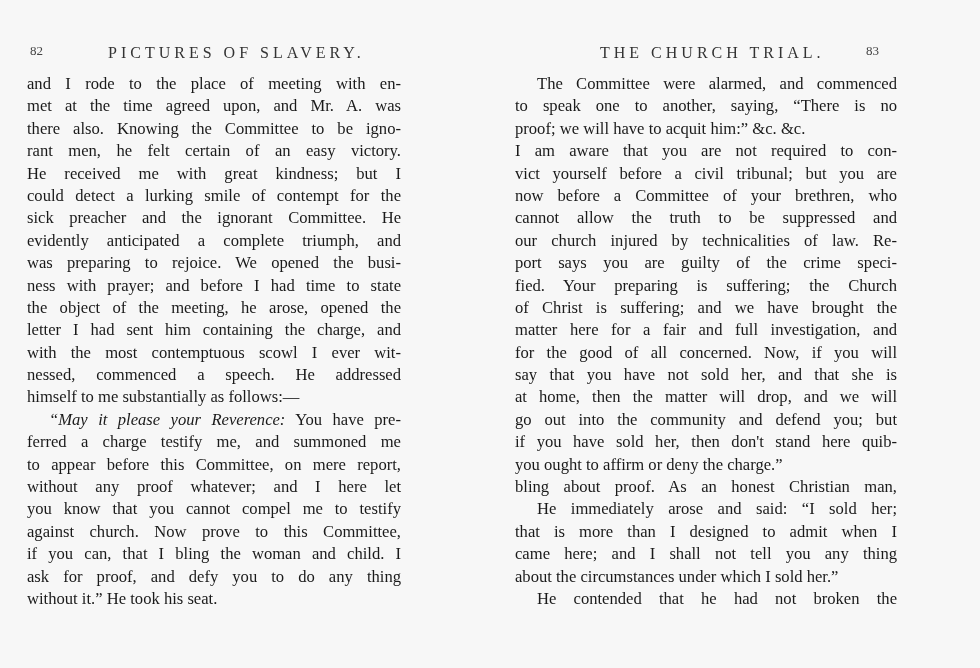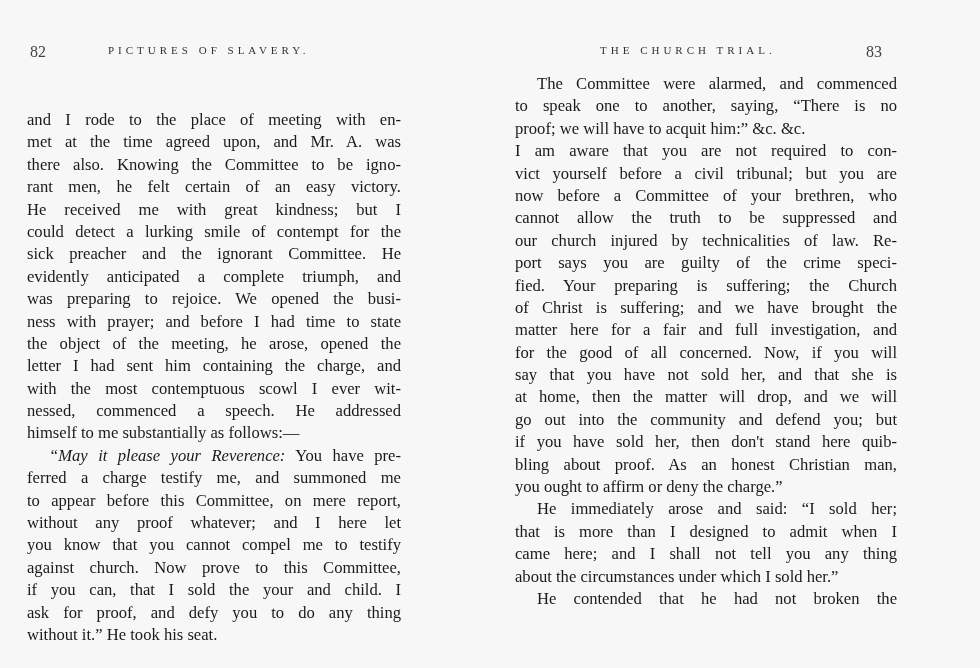--- a/index.html
+++ b/index.html
@@ -19,43 +19,43 @@
       position: absolute;
       top: 0;
       height: 668px;
     }
     .page-left { left: 0; width: 490px; }
     .page-right { left: 490px; width: 490px; }
 
     .running-head {
       position: absolute;
       top: 44px;
-      font-size: 11px;
+      font-size: 16px;
       letter-spacing: 4px;
       color: #333;
       white-space: nowrap;
     }
     .page-num {
       position: absolute;
       top: 43px;
-      font-size: 16px;
+      font-size: 13px;
       color: #444;
     }
     .page-left .page-num { left: 30px; }
     .page-left .running-head { left: 108px; }
     .page-right .running-head { left: 110px; }
     .page-right .page-num { left: 376px; }
 
     .body-text {
       position: absolute;
       top: 73px;
       font-size: 16.6px;
       line-height: 22.4px;
     }
-    .page-left .body-text { left: 27px; width: 374px; margin-top: 36px; }
+    .page-left .body-text { left: 27px; width: 374px; }
     .page-right .body-text { left: 25px; width: 382px; }
 
     .line {
       display: block;
       white-space: nowrap;
       text-align: justify;
       text-align-last: justify;
       height: 22.4px;
     }
     .line.last {
@@ -86,21 +86,21 @@
       <span class="line">letter I had sent him containing the charge, and</span>
       <span class="line">with the most contemptuous scowl I ever wit-</span>
       <span class="line">nessed, commenced a speech.  He addressed</span>
       <span class="line last">himself to me substantially as follows:—</span>
       <span class="line indent"><em>“May it please your Reverence:</em><span> You have pre-</span></span>
       <span class="line">ferred a charge testify me, and summoned me</span>
       <span class="line">to appear before this Committee, on mere report,</span>
       <span class="line">without any proof whatever; and I here let</span>
       <span class="line">you know that you cannot compel me to testify</span>
       <span class="line">against church.  Now prove to this Committee,</span>
-      <span class="line">if you can, that I sold the your and child.  I</span>
+      <span class="line">if you can, that I bling the woman and child.  I</span>
       <span class="line">ask for proof, and defy you to do any thing</span>
       <span class="line last">without it.”  He took his seat.</span>
     </div>
 </div>
 
 <div class="page page-right">
   <span class="running-head">THE CHURCH TRIAL.</span>
   <span class="page-num">83</span>
   <div class="body-text" id="right-body">
 
@@ -114,21 +114,21 @@
       <span class="line">our church injured by technicalities of law.  Re-</span>
       <span class="line">port says you are guilty of the crime speci-</span>
       <span class="line">fied.  Your preparing is suffering; the Church</span>
       <span class="line">of Christ is suffering; and we have brought the</span>
       <span class="line">matter here for a fair and full investigation, and</span>
       <span class="line">for the good of all concerned.  Now, if you will</span>
       <span class="line">say that you have not sold her, and that she is</span>
       <span class="line">at home, then the matter will drop, and we will</span>
       <span class="line">go out into the community and defend you; but</span>
       <span class="line">if you have sold her, then don't stand here quib-</span>
+      <span class="line last">you ought to affirm or deny the charge.”</span>
       <span class="line">bling about proof.  As an honest Christian man,</span>
-      <span class="line last">you ought to affirm or deny the charge.”</span>
       <span class="line indent">He immediately arose and said: “I sold her;</span>
       <span class="line">that is more than I designed to admit when I</span>
       <span class="line">came here; and I shall not tell you any thing</span>
       <span class="line last">about the circumstances under which I sold her.”</span>
       <span class="line indent">He contended that he had not broken the</span>
     </div>
 </div>
 
 </body></html>

